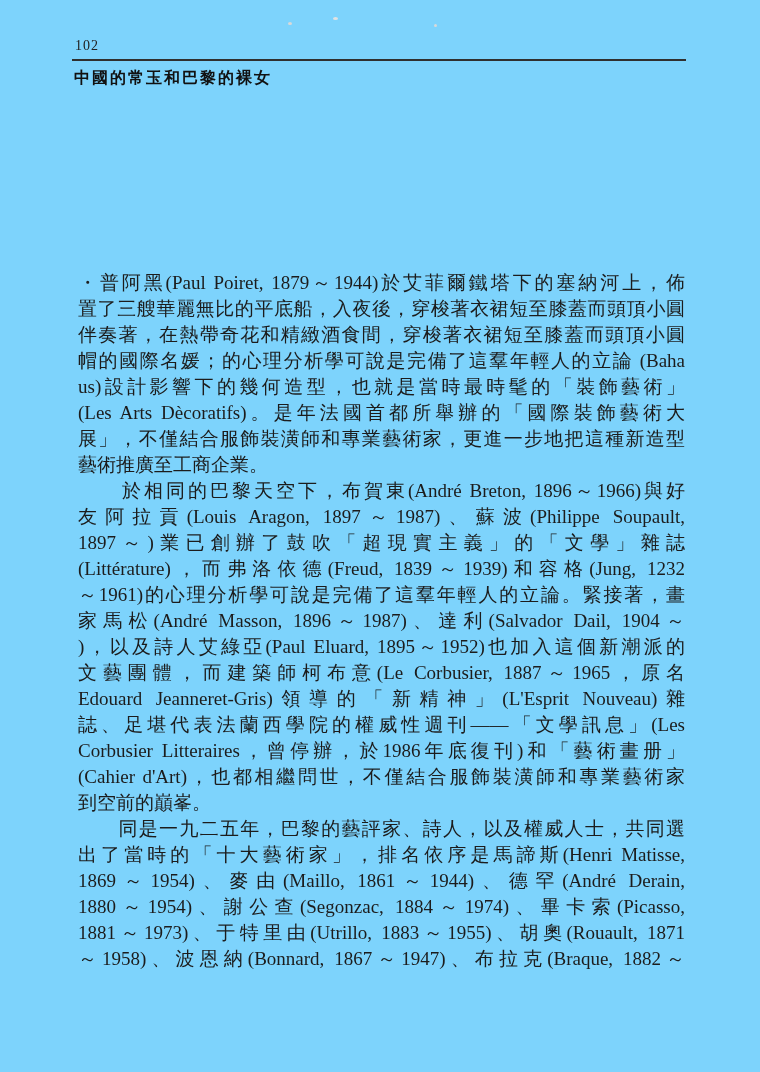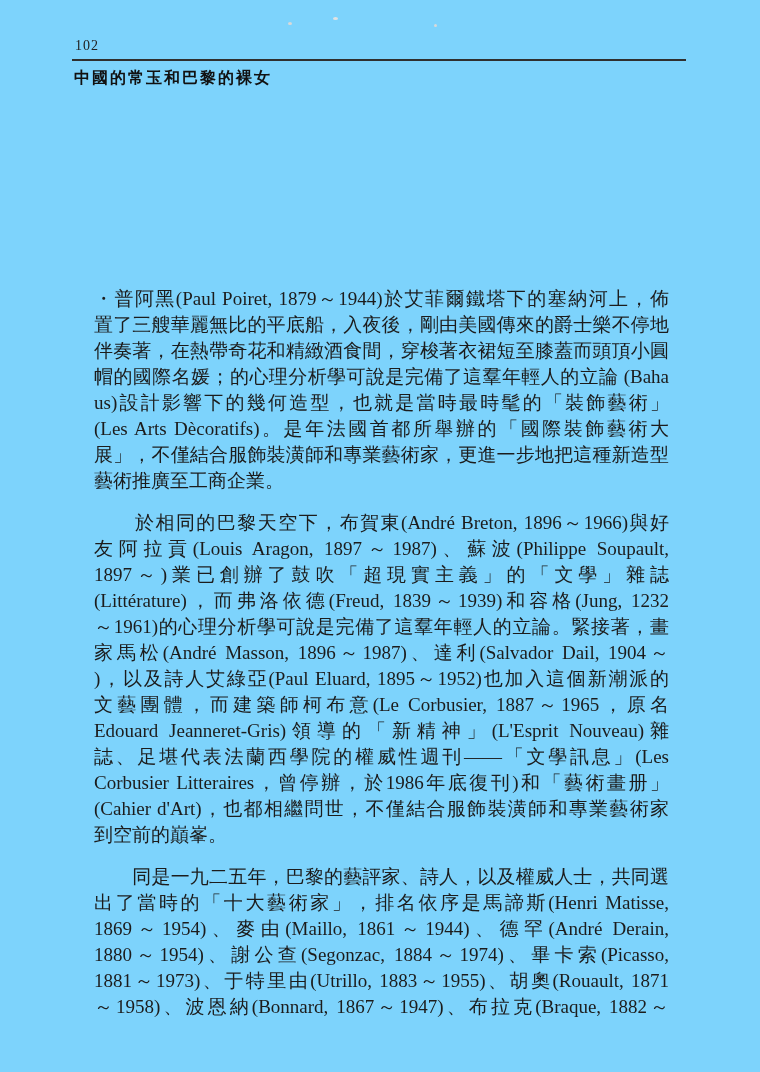--- a/index.html
+++ b/index.html
@@ -42,21 +42,21 @@
     color: #111111;
   }
   .body-text {
     position: absolute;
     left: 78px;
     top: 270px;
     width: 607px;
     font-size: 19px;
   }
   .paragraph {
-    margin: 16px;
+    margin: 0;
     padding: 0;
   }
   .line {
     height: 26px;
     line-height: 26px;
     white-space: nowrap;
     text-align: justify;
     text-align-last: justify;
     text-justify: inter-ideograph;
     overflow: hidden;
@@ -84,21 +84,21 @@
 
   <div class="page-number">102</div>
 
   <div class="header-rule"></div>
 
   <div class="running-title">中國的常玉和巴黎的裸女</div>
 
   <div class="body-text" id="body-text">
       <div class="paragraph">
         <div class="line">・普阿黑(Paul Poiret, 1879～1944)於艾菲爾鐵塔下的塞納河上，佈</div>
-        <div class="line">置了三艘華麗無比的平底船，入夜後，剛由美國傳來的爵士樂不停地</div>
+        <div class="line">置了三艘華麗無比的平底船，入夜後，穿梭著衣裙短至膝蓋而頭頂小圓</div>
         <div class="line">伴奏著，在熱帶奇花和精緻酒食間，穿梭著衣裙短至膝蓋而頭頂小圓</div>
         <div class="line">帽的國際名媛；的心理分析學可說是完備了這羣年輕人的立論 (Baha</div>
         <div class="line">us)設計影響下的幾何造型，也就是當時最時髦的「裝飾藝術」</div>
         <div class="line">(Les Arts Dècoratifs)。是年法國首都所舉辦的「國際裝飾藝術大</div>
         <div class="line">展」，不僅結合服飾裝潢師和專業藝術家，更進一步地把這種新造型</div>
         <div class="line flush-left">藝術推廣至工商企業。</div>
       </div>
       <div class="paragraph">
         <div class="line">　　於相同的巴黎天空下，布賀東(André Breton, 1896～1966)與好</div>
         <div class="line">友阿拉貢(Louis Aragon, 1897～1987)、蘇波(Philippe Soupault,</div>

